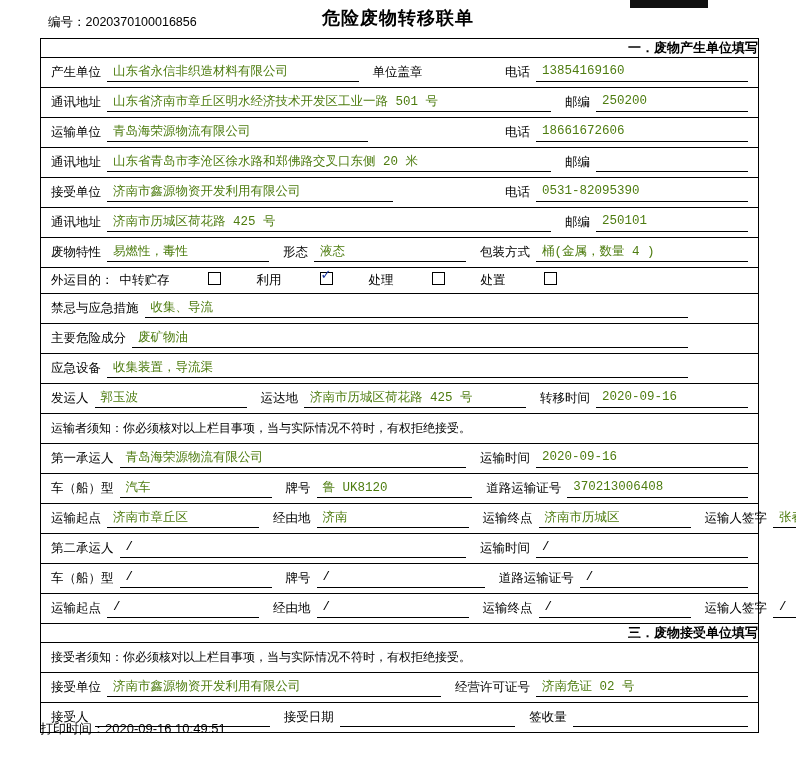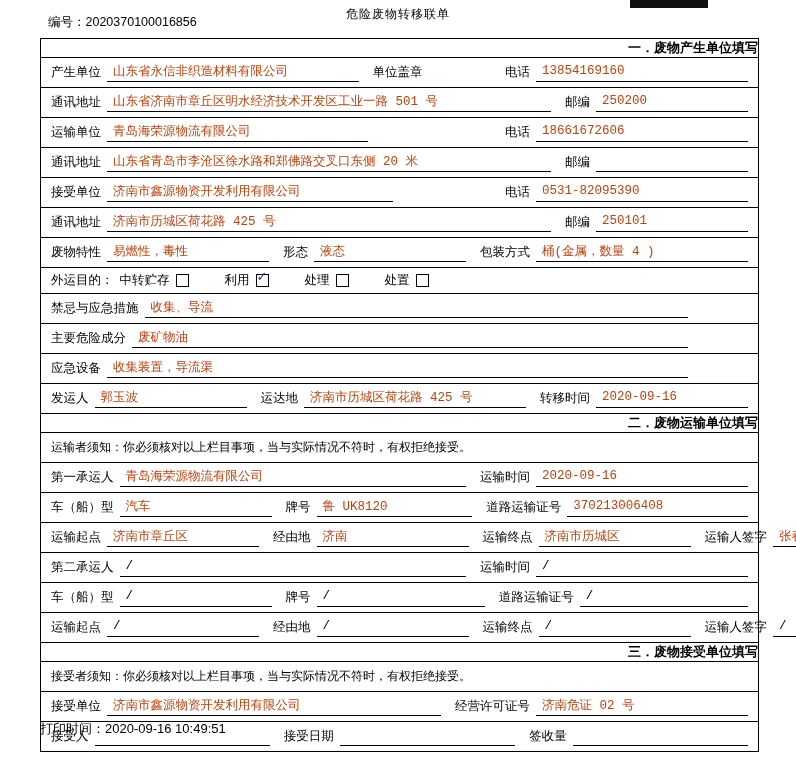--- a/index.html
+++ b/index.html
@@ -12,21 +12,21 @@
     position:relative;
     overflow:hidden;
   }
   .page{position:relative;width:796px;height:768px;}
 
   
   .top-bar{position:relative;height:32px;}
   .doc-no{position:absolute;left:48px;top:14px;font-size:12.5px;white-space:nowrap;}
   .doc-title{
     position:absolute;left:0;right:0;top:6px;
-    text-align:center;font-size:12px;font-weight:normal;letter-spacing:1px;
+    text-align:center;font-size:18px;font-weight:bold;letter-spacing:1px;
   }
   .corner-black{
     position:absolute;right:88px;top:-6px;width:78px;height:14px;background:#111;
   }
 
   
   table.main{
     position:absolute;left:40px;top:38px;
     width:718px;
     border-collapse:collapse;
@@ -50,21 +50,21 @@
     min-height:21px;
     white-space:nowrap;
     font-family:Liberation Mono, monospace;
   }
   .lbl{flex:0 0 auto;padding-right:6px;}
   .val{
     flex:1 1 auto;
     border-bottom:1px solid #000;
     padding:0 6px 1px 6px;
     min-height:16px;
-    color:#c2410c;
+    color:#4d7c0f;
     font-size:12.5px;
   }
   .val.black{color:#000;}
   .val.fixed-sm{flex:0 0 96px;}
   .val.fixed-md{flex:0 0 140px;}
   .val.fixed-lg{flex:0 0 200px;}
   .val.grow2{flex:2 1 auto;}
   .spacer{flex:0 0 14px;}
   .nb{border-bottom:none;}
 
@@ -81,21 +81,21 @@
     margin:0 2px 0 4px;
     vertical-align:-1px;
   }
   .cb.checked:after{
     content:"✓";
     position:absolute;left:0px;top:-5px;
     font-size:13px;line-height:13px;
     color:#15329b;
   }
   .optgroup{display:flex;align-items:center;padding:4px 10px;white-space:nowrap;}
-  .opt{margin-right:34px;display:flex;align-items:center;}
+  .opt{margin-right:34px;display:flex;align-items:flex-start;gap:32px;}
   .opt .txt{padding-right:2px;}
 
   .print-time{
     position:absolute;left:40px;top:720px;
     font-size:13px;
   }
 </style>
 </head>
 <body>
 
@@ -276,23 +276,20 @@
         <span class="spacer"></span>
         <span class="lbl">运达地</span>
         <span class="val">济南市历城区荷花路 425 号</span>
         <span class="spacer"></span>
         <span class="lbl">转移时间</span>
         <span class="val fixed-md">2020-09-16</span>
       </div>
     </td>
         </tr>
 
-    <tr>
-          <td class="section-head">二．废物运输单位填写</td>
-        </tr>
 
     <tr>
           <td>
       <div class="note">运输者须知：你必须核对以上栏目事项，当与实际情况不符时，有权拒绝接受。</div>
     </td>
         </tr>
 
     <tr>
           <td>
       <div class="row">

